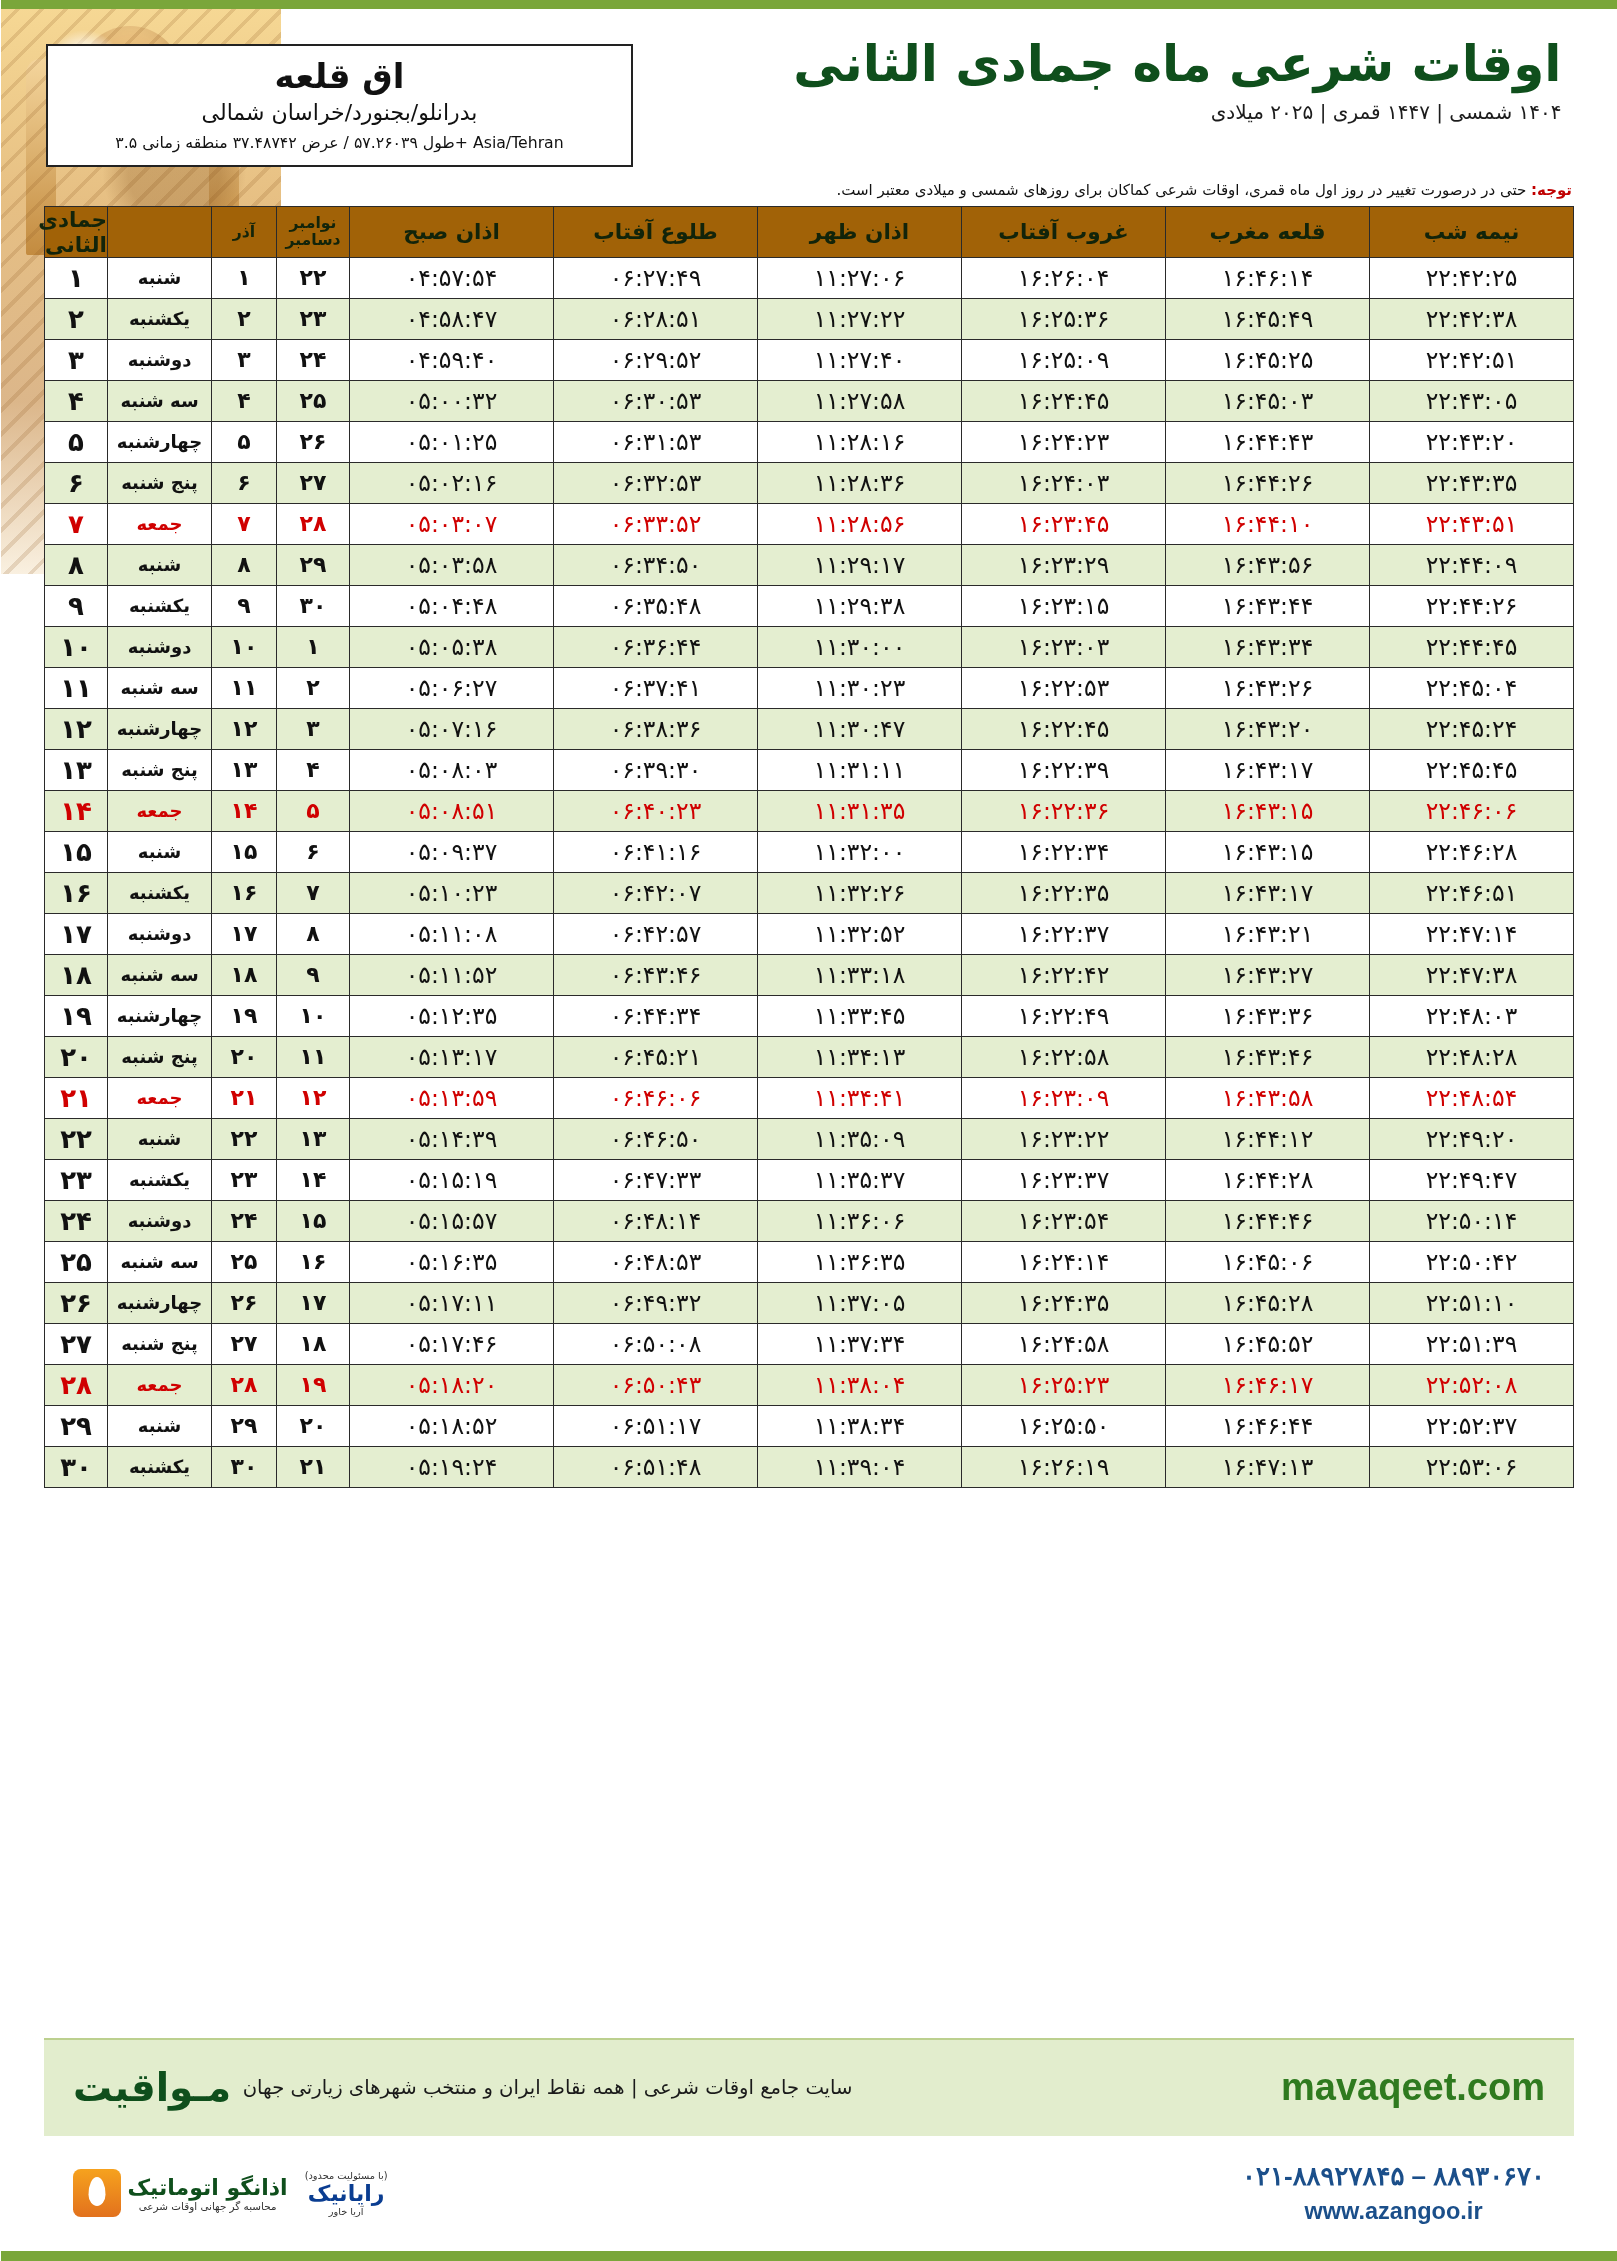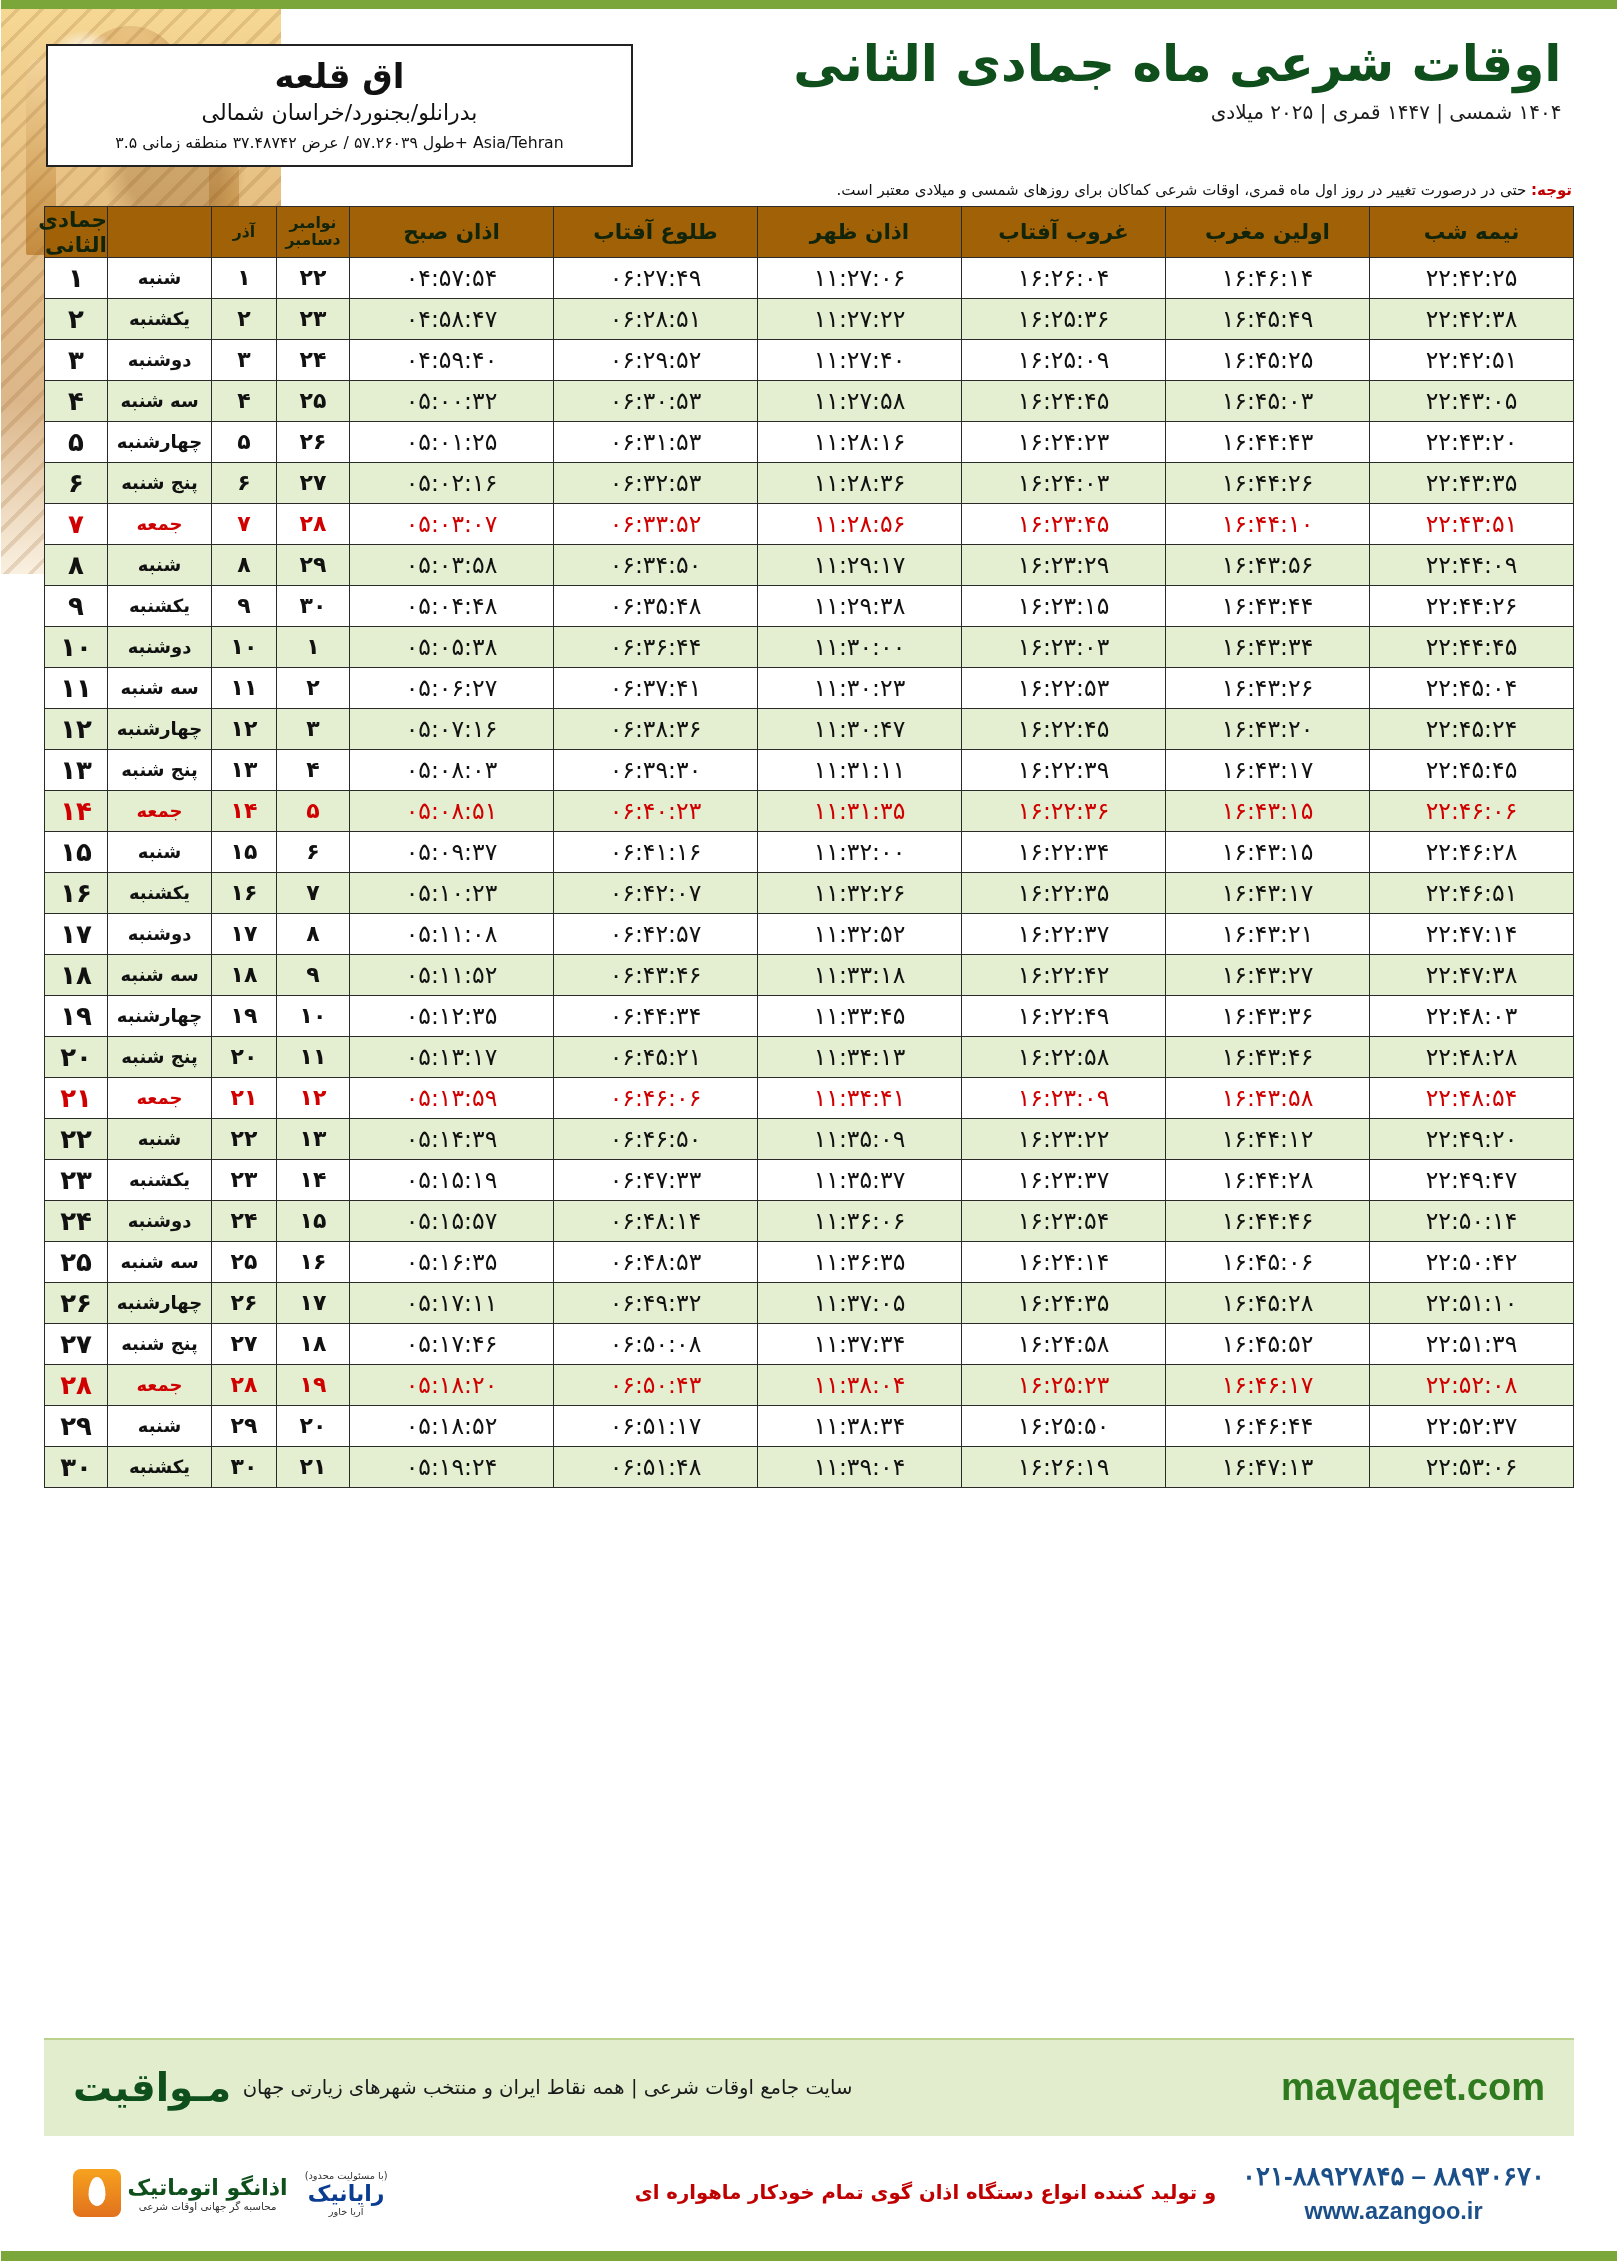--- a/index.html
+++ b/index.html
@@ -337,21 +337,21 @@
       <col class="c-time">
         <col class="c-time">
         <col class="c-greg">
         <col class="c-solar">
       <col class="c-weekday">
         <col class="c-num">
     </colgroup>
     <thead>
       <tr>
         <th>نیمه شب</th>
-        <th>اولین مغرب</th>
+        <th>قلعه مغرب</th>
         <th>غروب آفتاب</th>
         <th>اذان ظهر</th>
         <th>طلوع آفتاب</th>
         <th>اذان صبح</th>
         <th class="small">نوامبر دسامبر</th>
         <th class="small">آذر</th>
         <th></th>
         <th>جمادی الثانی</th>
       </tr>
     </thead>
@@ -730,21 +730,20 @@
     </div>
   </div>
 
   <div class="footer-white">
     <div class="phone-block">
       <div class="phone-num">۰۲۱-۸۸۹۲۷۸۴۵ – ۸۸۹۳۰۶۷۰</div>
       <div class="phone-web">www.azangoo.ir</div>
     </div>
 
     <div class="slogan">
-      <div>و تولید کننده انواع دستگاه اذان گوی تمام خودکار ماهواره ای</div>
     </div>
 
     <div class="logos">
       <div class="logo-rayaneek">
         <div class="small">(با مسئولیت محدود)</div>
         <div class="big">رایانیک</div>
         <div class="small">آریا خاور</div>
       </div>
       <div class="logo-azangoo">
         <div style="text-align:center">

